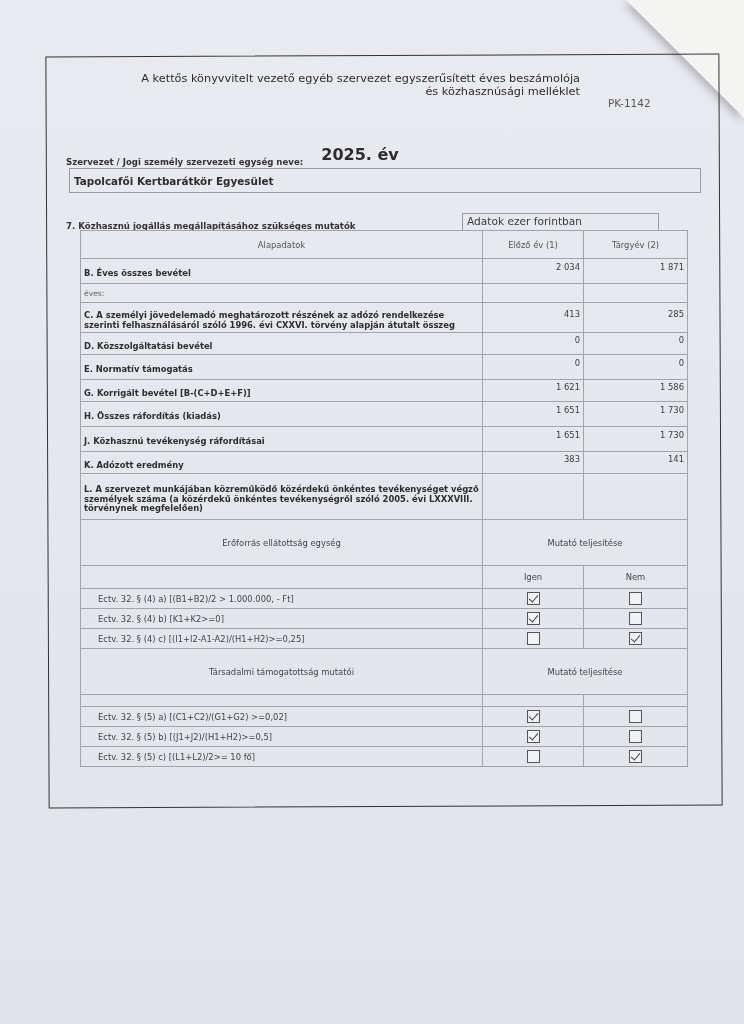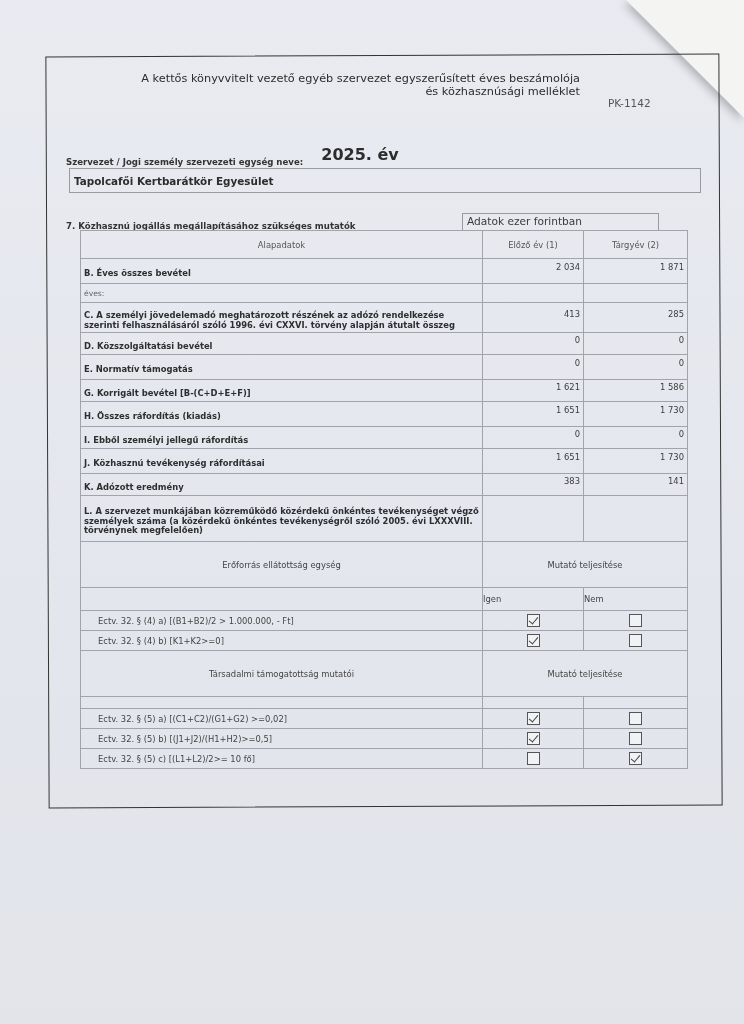--- a/index.html
+++ b/index.html
@@ -68,21 +68,21 @@
   .col-v2 { width: 104px; }
   .hdr { text-align: center; color: #555; font-size: 8.6px; height: 28px; }
   .row-label { font-weight: bold; padding: 8px 3px 2px 3px; line-height: 9.5px; color: #2e2e2e; }
   .row-label.light { font-weight: normal; color: #666; font-size: 7.6px; padding-top: 4px; }
   .val { text-align: right; padding: 0 3px 8px 0; font-size: 11px; color: #3c3c3c; }
   tr.r-std td { height: 22px; }
   tr.r-tall td { height: 25px; }
   tr.r-ebbol td { height: 19px; }
   tr.r-L td { height: 46px; }
   .ind-head { text-align: center; font-size: 9px; color: #444; height: 46px; }
-  .yn-head { font-size: 9px; color: #444; height: 23px; margin-top: 28px; }
+  .yn-head { text-align: center; font-size: 9px; color: #444; height: 23px; margin-top: 28px; }
   .ind-row td { height: 20px; }
   .ind-label { font-size: 8.2px; color: #444; padding-left: 17px; }
   .cb-cell { text-align: center; }
   .cb {
     display: inline-block; width: 13px; height: 13px;
     border: 1.2px solid #555; background: #f1f2f6; position: relative;
     vertical-align: middle;
   }
   .cb.checked::after {
     content: ""; position: absolute; left: 3px; top: 0px;
@@ -150,25 +150,20 @@
       <tr class="r-std">
         <td class="row-label">G. Korrigált bevétel [B-(C+D+E+F)]</td>
         <td class="val">1 621</td>
         <td class="val">1 586</td>
       </tr>
       <tr class="r-tall">
         <td class="row-label">H. Összes ráfordítás (kiadás)</td>
         <td class="val">1 651</td>
         <td class="val">1 730</td>
       </tr>
-      <tr class="r-std">
-        <td class="row-label">I. Ebből személyi jellegű ráfordítás</td>
-        <td class="val">0</td>
-        <td class="val">0</td>
-      </tr>
       <tr class="r-tall">
         <td class="row-label">J. Közhasznú tevékenység ráfordításai</td>
         <td class="val">1 651</td>
         <td class="val">1 730</td>
       </tr>
       <tr class="r-std">
         <td class="row-label">K. Adózott eredmény</td>
         <td class="val">383</td>
         <td class="val">141</td>
       </tr>
@@ -189,20 +184,25 @@
       <tr class="ind-row">
         <td class="ind-label">Ectv. 32. § (4) a) [(B1+B2)/2 &gt; 1.000.000, - Ft]</td>
         <td class="cb-cell"><span class="cb checked"></span></td>
         <td class="cb-cell"><span class="cb"></span></td>
       </tr>
       <tr class="ind-row">
         <td class="ind-label">Ectv. 32. § (4) b) [K1+K2&gt;=0]</td>
         <td class="cb-cell"><span class="cb checked"></span></td>
         <td class="cb-cell"><span class="cb"></span></td>
       </tr>
+      <tr class="ind-row">
+        <td class="ind-label">Ectv. 32. § (4) c) [(I1+I2-A1-A2)/(H1+H2)&gt;=0,25]</td>
+        <td class="cb-cell"><span class="cb"></span></td>
+        <td class="cb-cell"><span class="cb checked"></span></td>
+      </tr>
       <tr>
         <td class="ind-head">Társadalmi támogatottság mutatói</td>
         <td class="ind-head" colspan="2">Mutató teljesítése</td>
       </tr>
       <tr>
         <td class="yn-head" style="height:12px"></td>
         <td class="yn-head" style="height:12px"></td>
         <td class="yn-head" style="height:12px"></td>
       </tr>
       <tr class="ind-row">

